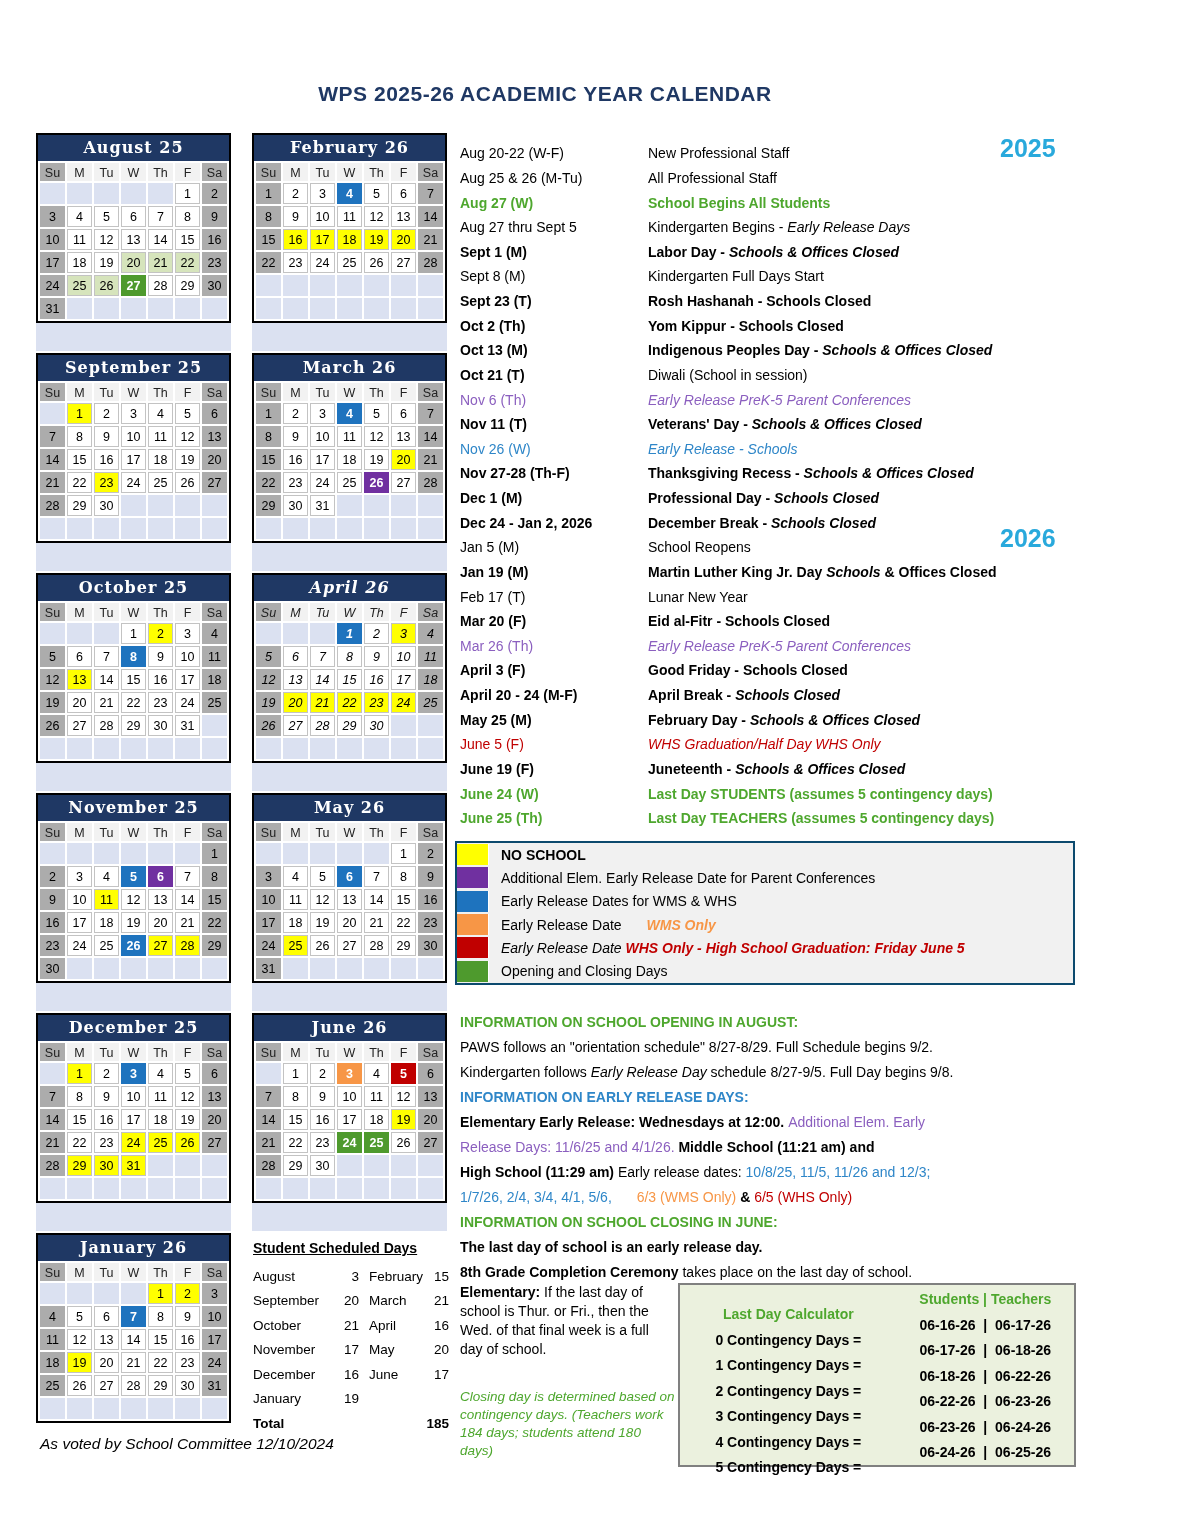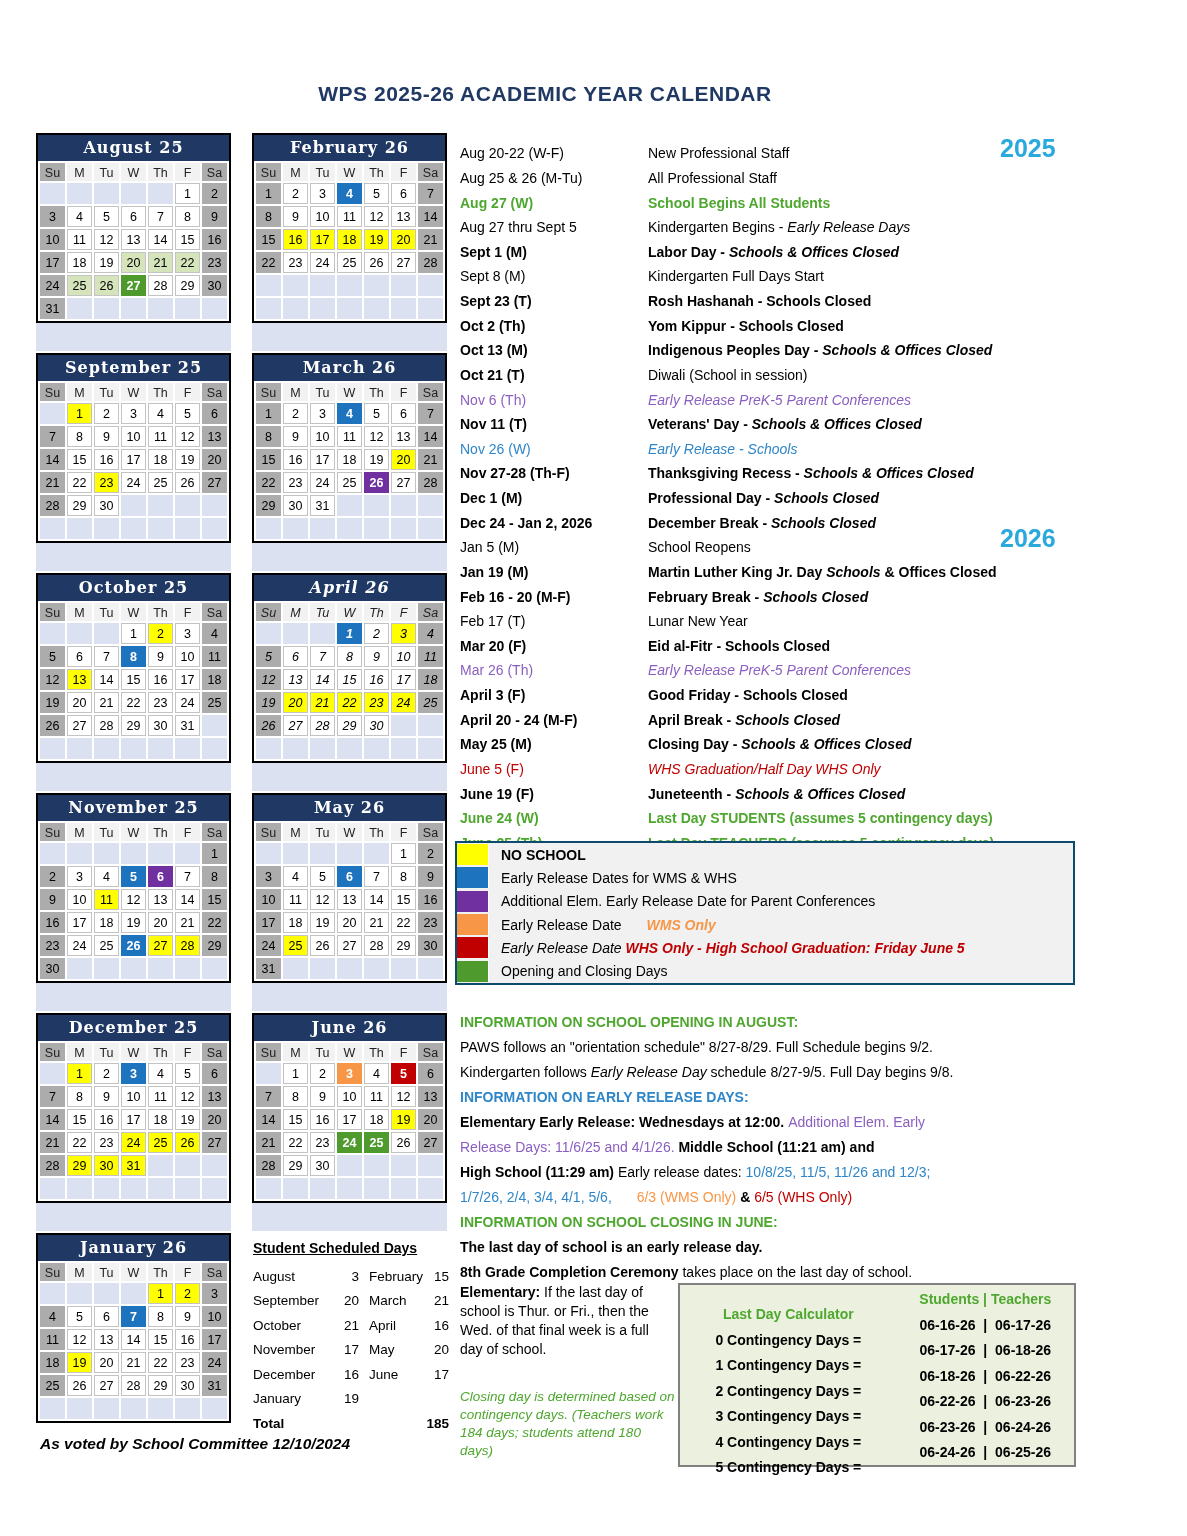--- a/index.html
+++ b/index.html
@@ -73,21 +73,21 @@
   .sched{left:253px;top:1240px;width:196px;font-size:13.5px;}
   .sched-h{font-weight:bold;text-decoration:underline;font-size:14px;margin-bottom:8px;}
   .sd-row{display:flex;height:24.5px;align-items:center;}
   .sd-m1{width:82px;}
   .sd-n1{width:24px;text-align:right;margin-right:10px;}
   .sd-m2{width:58px;}
   .sd-n2{flex:1;text-align:right;}
   .sd-total{display:flex;height:24.5px;align-items:center;font-weight:bold;}
   .sd-total .tl{flex:1;}
 
-  .footer{left:40px;top:1435px;width:420px;font-size:15.5px;font-weight:bold;font-style:italic;}
+  .footer{left:40px;top:1435px;width:420px;font-size:15.5px;font-weight:normal;font-style:italic;}
 </style>
 </head>
 <body>
 
 <div class="page">
 
   <div class="abs page-title">WPS 2025-26 ACADEMIC YEAR CALENDAR</div>
 
   <div id="cals">
       <div class="cal-strip" style="left: 36px; top: 143px; height: 208px;"></div>
@@ -763,24 +763,20 @@
       </div>
       <div class="ev-row">
         <div class="ev-date ">Jan 5 (M)</div>
         <div class="ev-desc"><span class="sg">School Reopens</span></div>
       </div>
       <div class="ev-row">
         <div class="ev-date b">Jan 19 (M)</div>
         <div class="ev-desc"><span class="sg b">Martin Luther King Jr. Day </span><span class="sg b i">Schools</span><span class="sg b"> &amp; Offices Closed</span></div>
       </div>
       <div class="ev-row">
-        <div class="ev-date b">Feb 16 - 20 (M-F)</div>
-        <div class="ev-desc"><span class="sg b">February Break - </span><span class="sg b i">Schools Closed</span></div>
-      </div>
-      <div class="ev-row">
         <div class="ev-date ">Feb 17 (T)</div>
         <div class="ev-desc"><span class="sg">Lunar New Year</span></div>
       </div>
       <div class="ev-row">
         <div class="ev-date b">Mar 20 (F)</div>
         <div class="ev-desc"><span class="sg b">Eid al-Fitr - Schools Closed</span></div>
       </div>
       <div class="ev-row">
         <div class="ev-date c-purple">Mar 26  (Th)</div>
         <div class="ev-desc"><span class="sg i c-purple">Early Release PreK-5 Parent Conferences</span></div>
@@ -788,21 +784,21 @@
       <div class="ev-row">
         <div class="ev-date b">April 3 (F)</div>
         <div class="ev-desc"><span class="sg b">Good Friday - Schools Closed</span></div>
       </div>
       <div class="ev-row">
         <div class="ev-date b">April 20 - 24 (M-F)</div>
         <div class="ev-desc"><span class="sg b">April Break - </span><span class="sg b i">Schools Closed</span></div>
       </div>
       <div class="ev-row">
         <div class="ev-date b">May 25 (M)</div>
-        <div class="ev-desc"><span class="sg b">Closing Day - </span><span class="sg b i">Schools &amp; Offices Closed</span></div>
+        <div class="ev-desc"><span class="sg b">February Day - </span><span class="sg b i">Schools &amp; Offices Closed</span></div>
       </div>
       <div class="ev-row">
         <div class="ev-date c-red">June 5 (F)</div>
         <div class="ev-desc"><span class="sg i c-red">WHS Graduation/Half Day WHS Only</span></div>
       </div>
       <div class="ev-row">
         <div class="ev-date b">June 19 (F)</div>
         <div class="ev-desc"><span class="sg b">Juneteenth - </span><span class="sg b i">Schools &amp; Offices Closed</span></div>
       </div>
       <div class="ev-row">
@@ -818,26 +814,26 @@
       <div class="year-label" style="top: 134px;">2025</div>
       <div class="year-label" style="top: 524px;">2026</div>
     </div>
 
   <div class="abs legend" id="legend">
       <div class="lg-row">
         <span class="lg-swatch" style="background:#FFFF00"></span>
         <span><span class="sg b">NO SCHOOL</span></span>
       </div>
       <div class="lg-row">
+        <span class="lg-swatch" style="background:#7030A0"></span>
+        <span><span class="sg">Additional Elem. Early Release Date for Parent Conferences</span></span>
+      </div>
+      <div class="lg-row">
         <span class="lg-swatch" style="background:#1E73BE"></span>
         <span><span class="sg">Early Release Dates for WMS &amp; WHS</span></span>
-      </div>
-      <div class="lg-row">
-        <span class="lg-swatch" style="background:#7030A0"></span>
-        <span><span class="sg">Additional Elem. Early Release Date for Parent Conferences</span></span>
       </div>
       <div class="lg-row">
         <span class="lg-swatch" style="background:#F79646"></span>
         <span><span class="sg">Early Release Date </span><span class="sg b i c-orange">WMS Only</span></span>
       </div>
       <div class="lg-row">
         <span class="lg-swatch" style="background:#C00000"></span>
         <span><span class="sg i">Early Release Date </span><span class="sg b i c-red">WHS Only - High School Graduation: Friday June 5</span></span>
       </div>
       <div class="lg-row">

